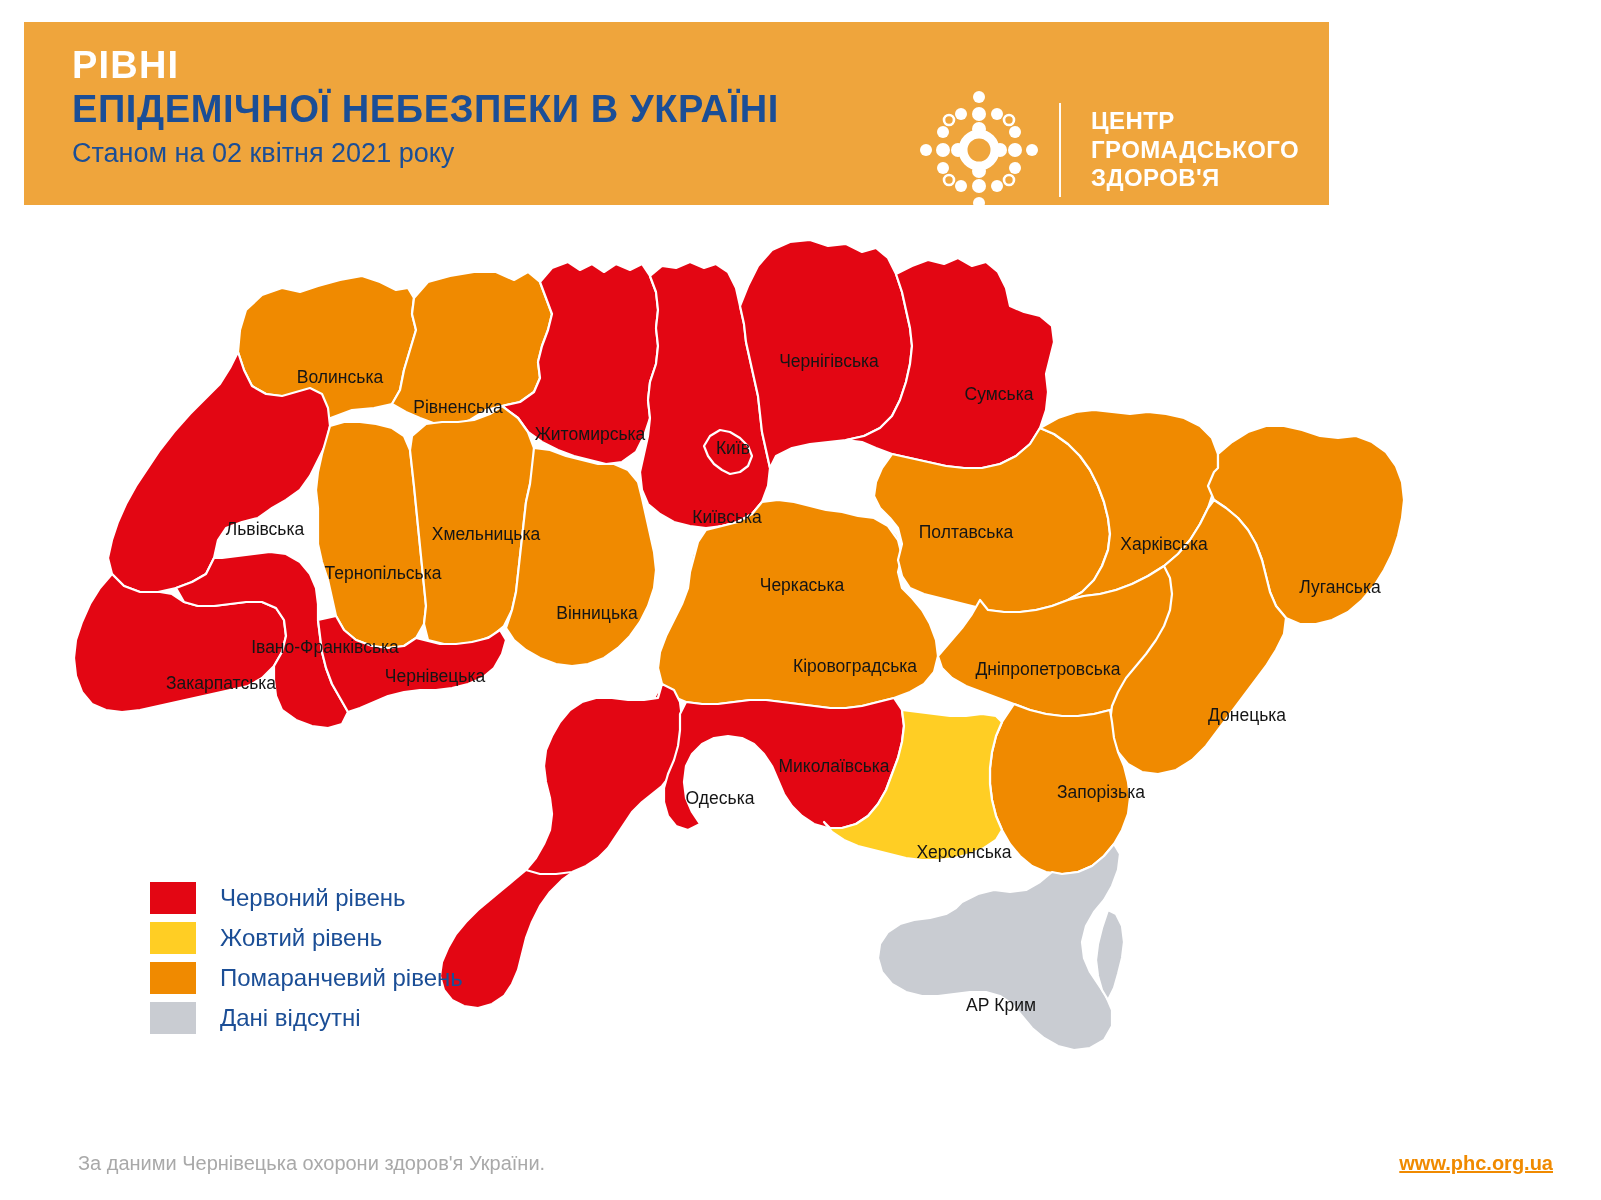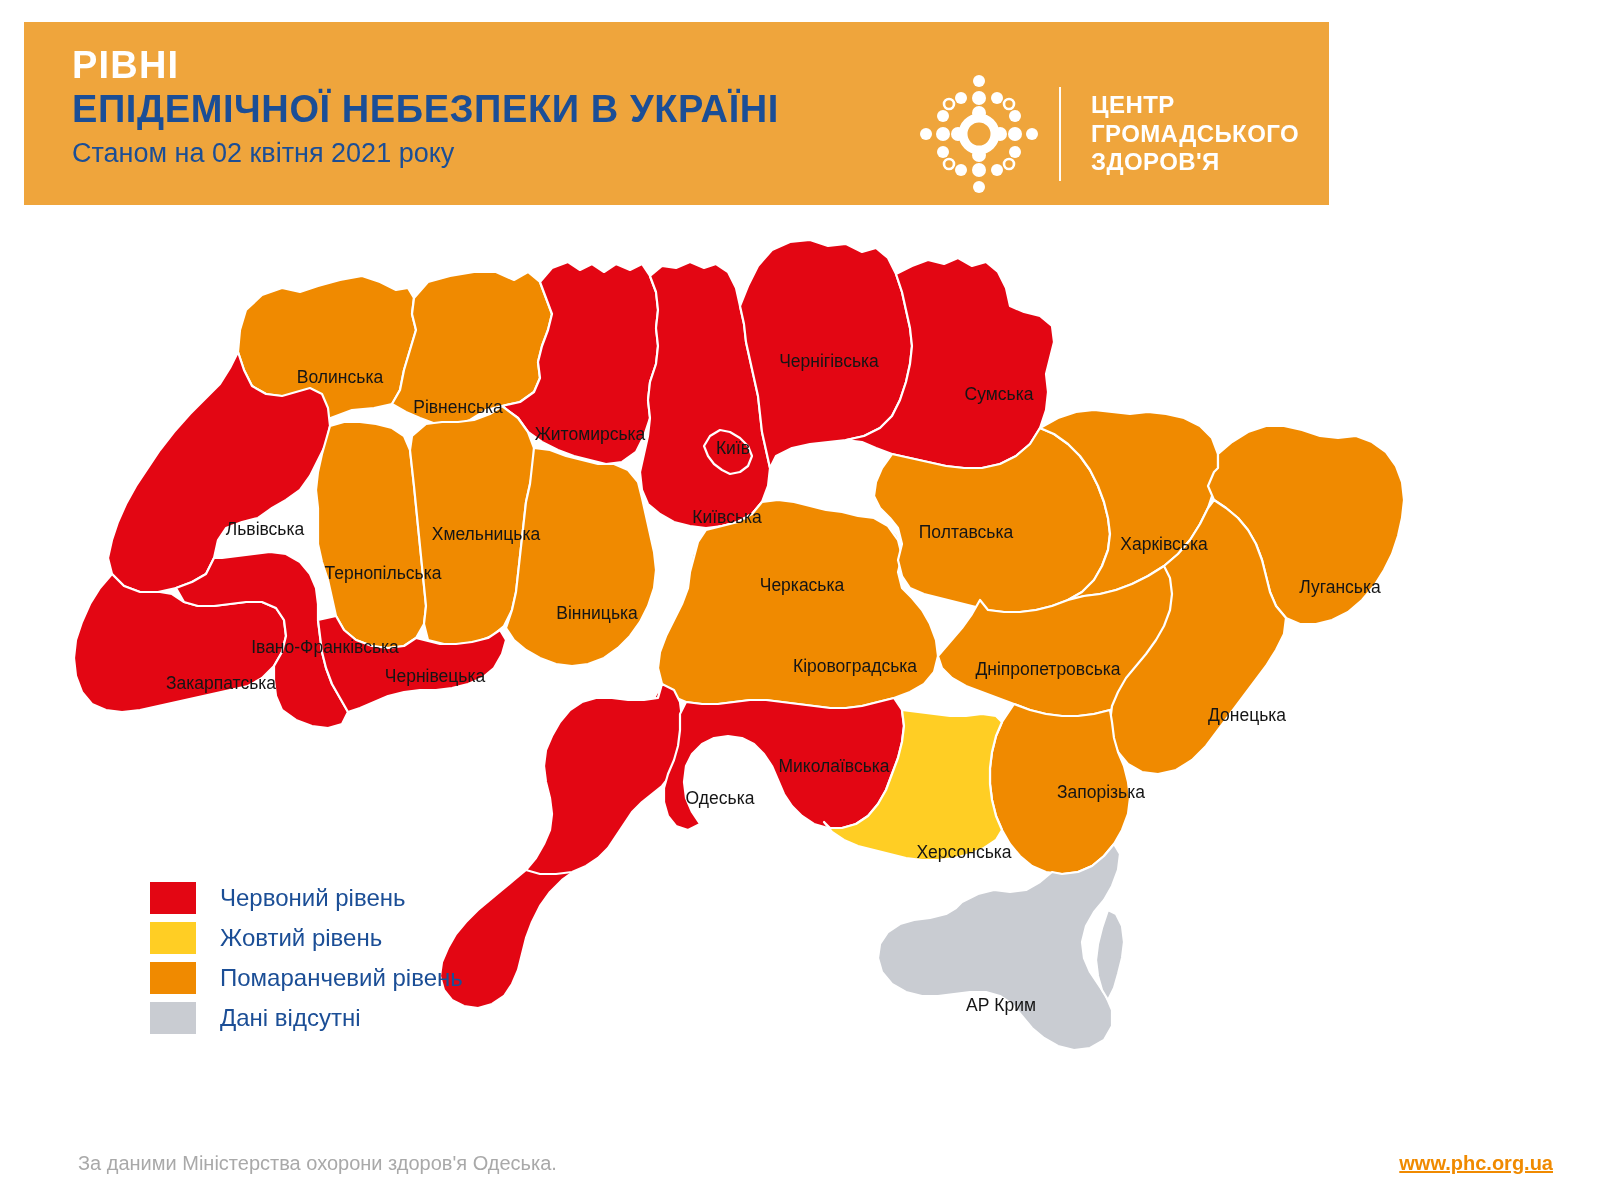--- a/index.html
+++ b/index.html
@@ -32,21 +32,21 @@
     margin:0 0 12px 0;
     white-space:nowrap;
   }
   #title-sub{
     font-size:27px;font-weight:normal;color:#1B4E96;
     line-height:1.0;margin:0;
   }
 
   
   #logo-block{
-    position:absolute;right:30px;top:48px;
+    position:absolute;right:30px;top:64px;
     display:flex;align-items:center;gap:8px;
   }
   #logo-mark{width:128px;height:128px;position:relative;flex:0 0 auto;}
   #logo-divider{
     width:2px;height:94px;background:#ffffff;opacity:.95;
     margin:0 22px 0 8px;flex:0 0 auto;
   }
   #logo-words{
     color:#ffffff;font-weight:bold;font-size:24px;line-height:1.20;
     letter-spacing:.4px;white-space:nowrap;
@@ -258,14 +258,14 @@
     <span class="legend-label">Помаранчевий рівень</span>
   </div>
 
   <div class="legend-row">
     <span class="legend-swatch" style="background:#C9CCD2"></span>
     <span class="legend-label">Дані відсутні</span>
   </div>
 
 </div>
 
-<div id="footer-source">За даними Міністерства охорони здоров'я Одеська.</div>
+<div id="footer-source">За даними Чернівецька охорони здоров'я України.</div>
 <a id="footer-url" href="#">www.phc.org.ua</a>
 
 </body></html>

